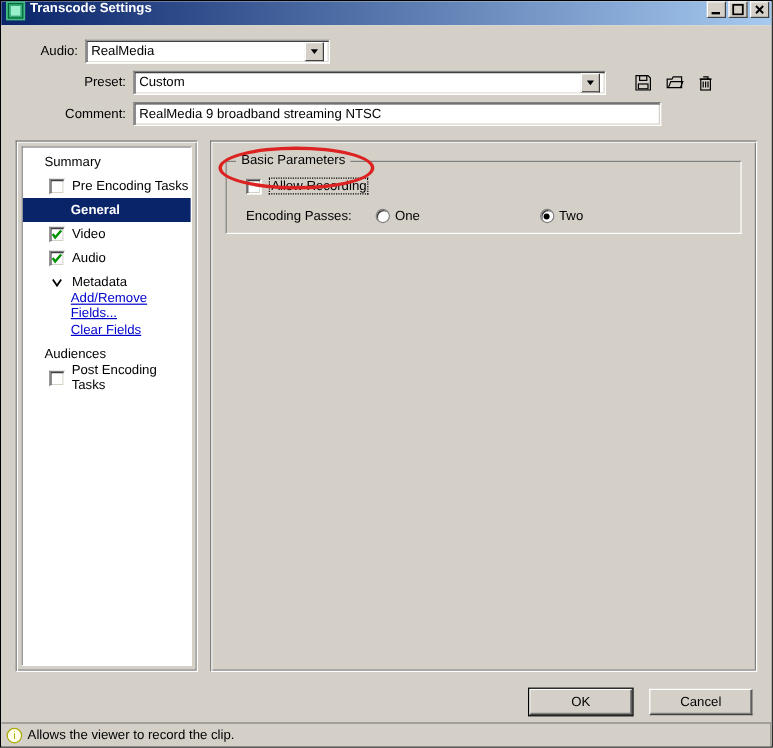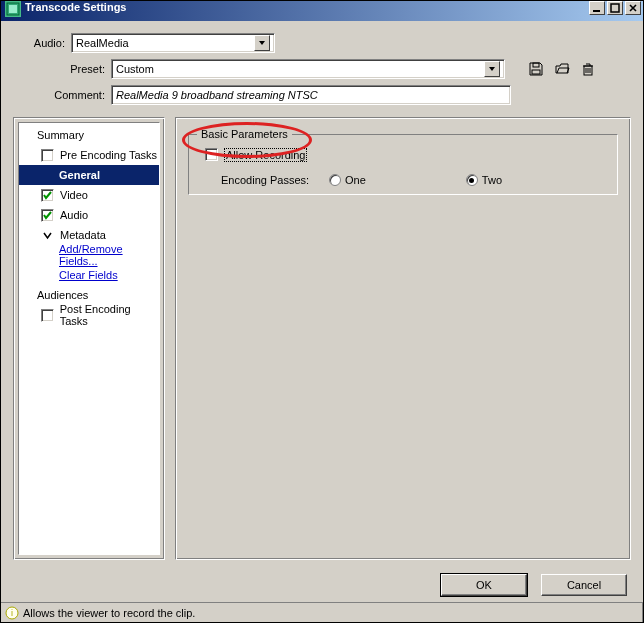--- a/index.html
+++ b/index.html
@@ -78,21 +78,21 @@
   .select-box .arrow, .combo-box .arrow {
     width: 16px; height: 16px;
     background: #d4d0c8;
     border: 1px solid #fff;
     border-right-color: #404040; border-bottom-color: #404040;
     display: flex; align-items: center; justify-content: center;
   }
   .select-box .arrow svg, .combo-box .arrow svg { width: 8px; height: 8px; }
   .format-select { width: 204px; }
   .preset-combo { width: 394px; }
-  .comment-input { width: 400px; font-style: italic; }
+  .comment-input { width: 440px; }
   .toolbar-icons {
     display: flex;
     gap: 8px;
     margin-left: 22px;
   }
   .toolbutton {
     width: 18px; height: 18px;
     display: flex; align-items: center; justify-content: center;
     color: #000;
   }
@@ -170,30 +170,31 @@
     margin: 4px 2px;
     position: relative;
   }
   fieldset.basic legend {
     font-size: 11px;
     padding: 0 4px;
     background: #d4d0c8;
   }
   .basic .row {
     display: flex;
+    align-items: center;
     margin: 4px 0;
   }
   .basic .row .chkbox { margin-left: 8px; }
   .passes-row {
     display: flex;
     align-items: center;
     margin-top: 12px;
     margin-left: 8px;
   }
-  .passes-row .pl { margin-right: 20px; margin-left: 16px; }
+  .passes-row .pl { margin-right: 20px; }
   .radio {
     width: 12px; height: 12px;
     border-radius: 50%;
     background:#fff;
     border:1px solid #808080;
     box-shadow: inset 1px 1px 0 #404040;
     display:inline-flex; align-items:center; justify-content:center;
     margin-right: 4px;
   }
   .radio .dot {

